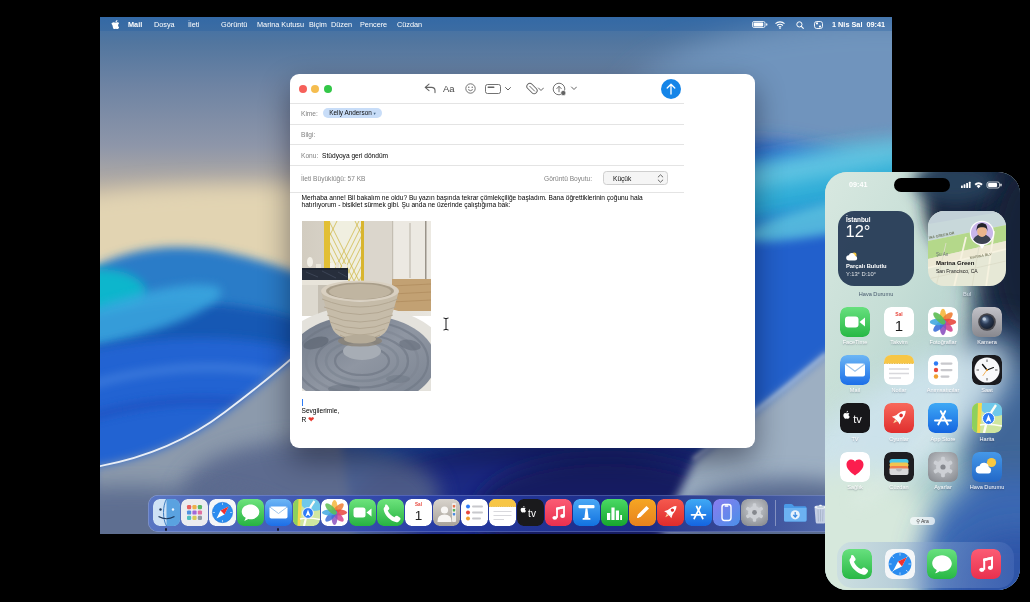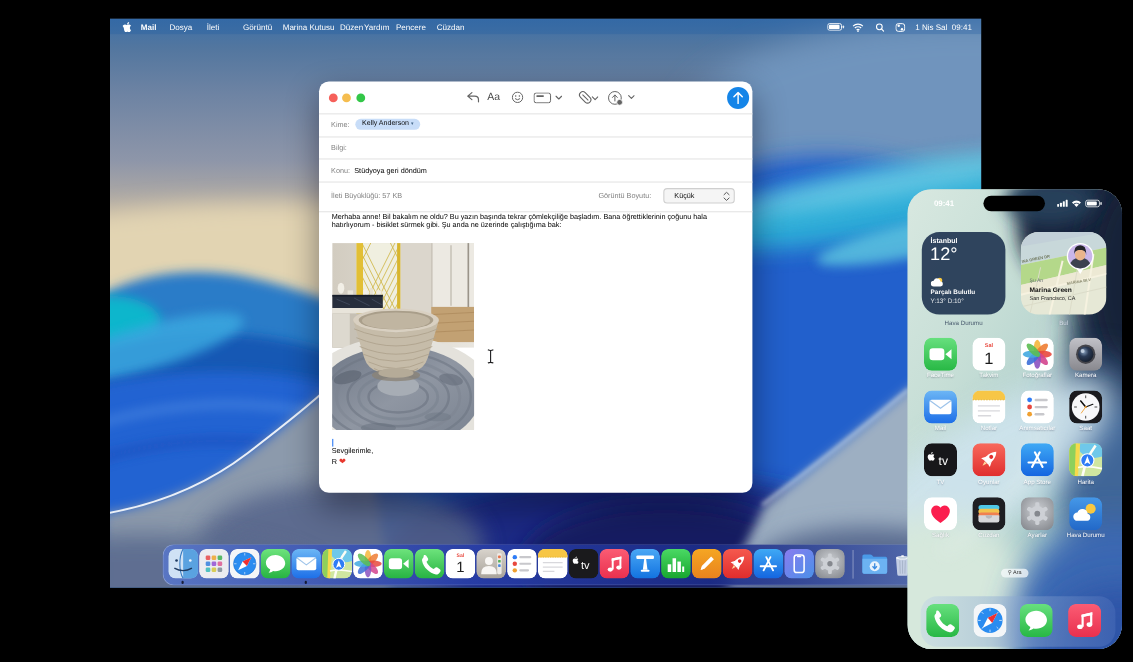--- a/index.html
+++ b/index.html
@@ -4,21 +4,21 @@
 *{margin:0;padding:0;box-sizing:border-box;}
 html,body{width:1030px;height:602px;background:#000;overflow:hidden;}
 body{font-family:"Liberation Sans",sans-serif;position:relative;}
 #desktop{position:absolute;left:100px;top:17px;width:792px;height:517px;overflow:hidden;background:#4c7fb5;}
 #wall{position:absolute;left:0;top:0;}
 #menubar{position:absolute;left:0;top:0;width:792px;height:14px;background:rgba(30,90,160,0.28);color:#fff;font-size:7.3px;}
 #menubar .mi{position:absolute;top:3.2px;white-space:nowrap;}
 #dock{position:absolute;left:48px;top:478px;width:691px;height:37px;border-radius:10px;background:linear-gradient(90deg,rgba(88,118,200,0.9),rgba(40,62,168,0.92) 40%,rgba(28,44,135,0.93) 72%,rgba(80,105,175,0.85));box-shadow:inset 0 0 0 0.5px rgba(255,255,255,0.35);}
 .dicon{position:absolute;top:4px;width:27px;height:27px;border-radius:6.5px;}
 .dot{position:absolute;width:2.5px;height:2.5px;border-radius:50%;background:rgba(10,10,20,0.8);top:33px;}
-#mailwin{position:absolute;left:290px;top:74px;width:394px;height:374px;background:#fff;border-radius:9px;box-shadow:0 12px 30px rgba(0,0,20,0.45);font-size:6.6px;color:#000;}
+#mailwin{position:absolute;left:290px;top:74px;width:465px;height:374px;background:#fff;border-radius:9px;box-shadow:0 12px 30px rgba(0,0,20,0.45);font-size:6.6px;color:#000;}
 .sep{position:absolute;left:0;width:394px;height:1px;background:#e4e4e4;}
 .glabel{color:#828282;}
 #phone{position:absolute;left:825px;top:172px;width:195px;height:418px;border-radius:22px;overflow:hidden;background:#c8ddd6;}
 .pic{position:absolute;width:30px;height:30px;border-radius:7px;}
 .plabel{position:absolute;width:44px;text-align:center;font-size:5.6px;color:#fff;text-shadow:0 0.5px 1.5px rgba(0,0,40,0.35);white-space:nowrap;}
 svg{display:block;}
 </style></head>
 <body>
 <div id="desktop">
 <svg id="wall" width="792" height="517" viewBox="0 0 792 517">
@@ -74,22 +74,22 @@
 </svg>
 <div id="menubar">
 <svg style="position:absolute;left:11px;top:3px" width="8" height="9" viewBox="0 0 12 14">
         <path d="M9.3,7.4c0-2.1,1.7-3.1,1.8-3.2c-1-1.4-2.5-1.6-3-1.6C6.8,2.5,5.6,3.3,5,3.3S3.4,2.6,2.3,2.6C0.9,2.7-0.4,3.5-1,4.8v0C-1,4.8,1,7,1,9.3c0,2,1.4,4.2,2.5,4.2c0.8,0,1.5-.7,2.4-.7s1.5.7,2.4.7c1.1,0,2.6-2.3,2.9-3.3C9.9,9.9,9.3,8.9,9.3,7.4z M7.5,1.3C8,0.7,8.3-0.1,8.2-1C7.5-0.9,6.6-0.4,6.1,0.2C5.6,0.8,5.2,1.6,5.3,2.4C6.2,2.5,7,2,7.5,1.3z" fill="#fff" transform="translate(1.5,1)"></path>
       </svg>
 <span class="mi" style="left:28px;font-weight:700">Mail</span>
 <span class="mi" style="left:54px">Dosya</span>
 <span class="mi" style="left:88px">İleti</span>
 <span class="mi" style="left:121px">Görüntü</span>
 <span class="mi" style="left:157px">Marina Kutusu</span>
-<span class="mi" style="left:209px">Düzen</span>
-<span class="mi" style="left:231px">Yardım</span>
+<span class="mi" style="left:209px">Biçim</span>
+<span class="mi" style="left:231px">Düzen</span>
 <span class="mi" style="left:260px">Pencere</span>
 <span class="mi" style="left:297px">Cüzdan</span>
 <svg style="position:absolute;left:652px;top:4px" width="16" height="7" viewBox="0 0 16 7">
         <rect x="0.5" y="0.5" width="12.5" height="6" rx="1.6" fill="none" stroke="#f2f6fa" stroke-width="0.9"></rect>
         <rect x="1.6" y="1.6" width="9.6" height="3.8" rx="0.8" fill="#fff"></rect>
         <rect x="14" y="2.2" width="1.4" height="2.6" rx="0.7" fill="#e8eef4"></rect>
       </svg>
 <svg style="position:absolute;left:675px;top:3.5px" width="10" height="8" viewBox="0 0 10 8">
         <path d="M0.5,2.7 A6.4 6.4 0 0 1 9.5,2.7" fill="none" stroke="#fff" stroke-width="1.1"></path>
         <path d="M2.1,4.5 A4.2 4.2 0 0 1 7.9,4.5" fill="none" stroke="#fff" stroke-width="1.1"></path>
@@ -98,21 +98,21 @@
       </svg>
 <svg style="position:absolute;left:696px;top:3.5px" width="8" height="8" viewBox="0 0 8 8">
         <circle cx="3.4" cy="3.4" r="2.6" fill="none" stroke="#fff" stroke-width="1"></circle>
         <line x1="5.3" y1="5.3" x2="7.3" y2="7.3" stroke="#fff" stroke-width="1.1" stroke-linecap="round"></line>
       </svg>
 <svg style="position:absolute;left:714px;top:3.5px" width="9" height="8" viewBox="0 0 9 8">
         <rect x="0.5" y="0.5" width="8" height="7" rx="2.2" fill="none" stroke="#fff" stroke-width="0.9"></rect>
         <circle cx="3" cy="2.4" r="1.1" fill="#fff"></circle>
         <circle cx="6" cy="5.6" r="1.1" fill="#fff"></circle>
       </svg>
-<span class="mi" style="left:732px;font-weight:400">1 Nis Sal&nbsp;&nbsp;09:41</span>
+<span class="mi" style="left:732px;font-weight:700">1 Nis Sal&nbsp;&nbsp;09:41</span>
 </div>
 <div id="dock">
 <svg class="dicon" style="left:4.5px" viewBox="0 0 27 27">
         <defs>
           <linearGradient id="fnd" x1="0" y1="0" x2="0" y2="1">
             <stop offset="0" stop-color="#8ecdf2"></stop>
             <stop offset="1" stop-color="#2e7fd4"></stop>
           </linearGradient>
         </defs>
         <rect width="27" height="27" rx="6.5" fill="#cfe2f5"></rect>

